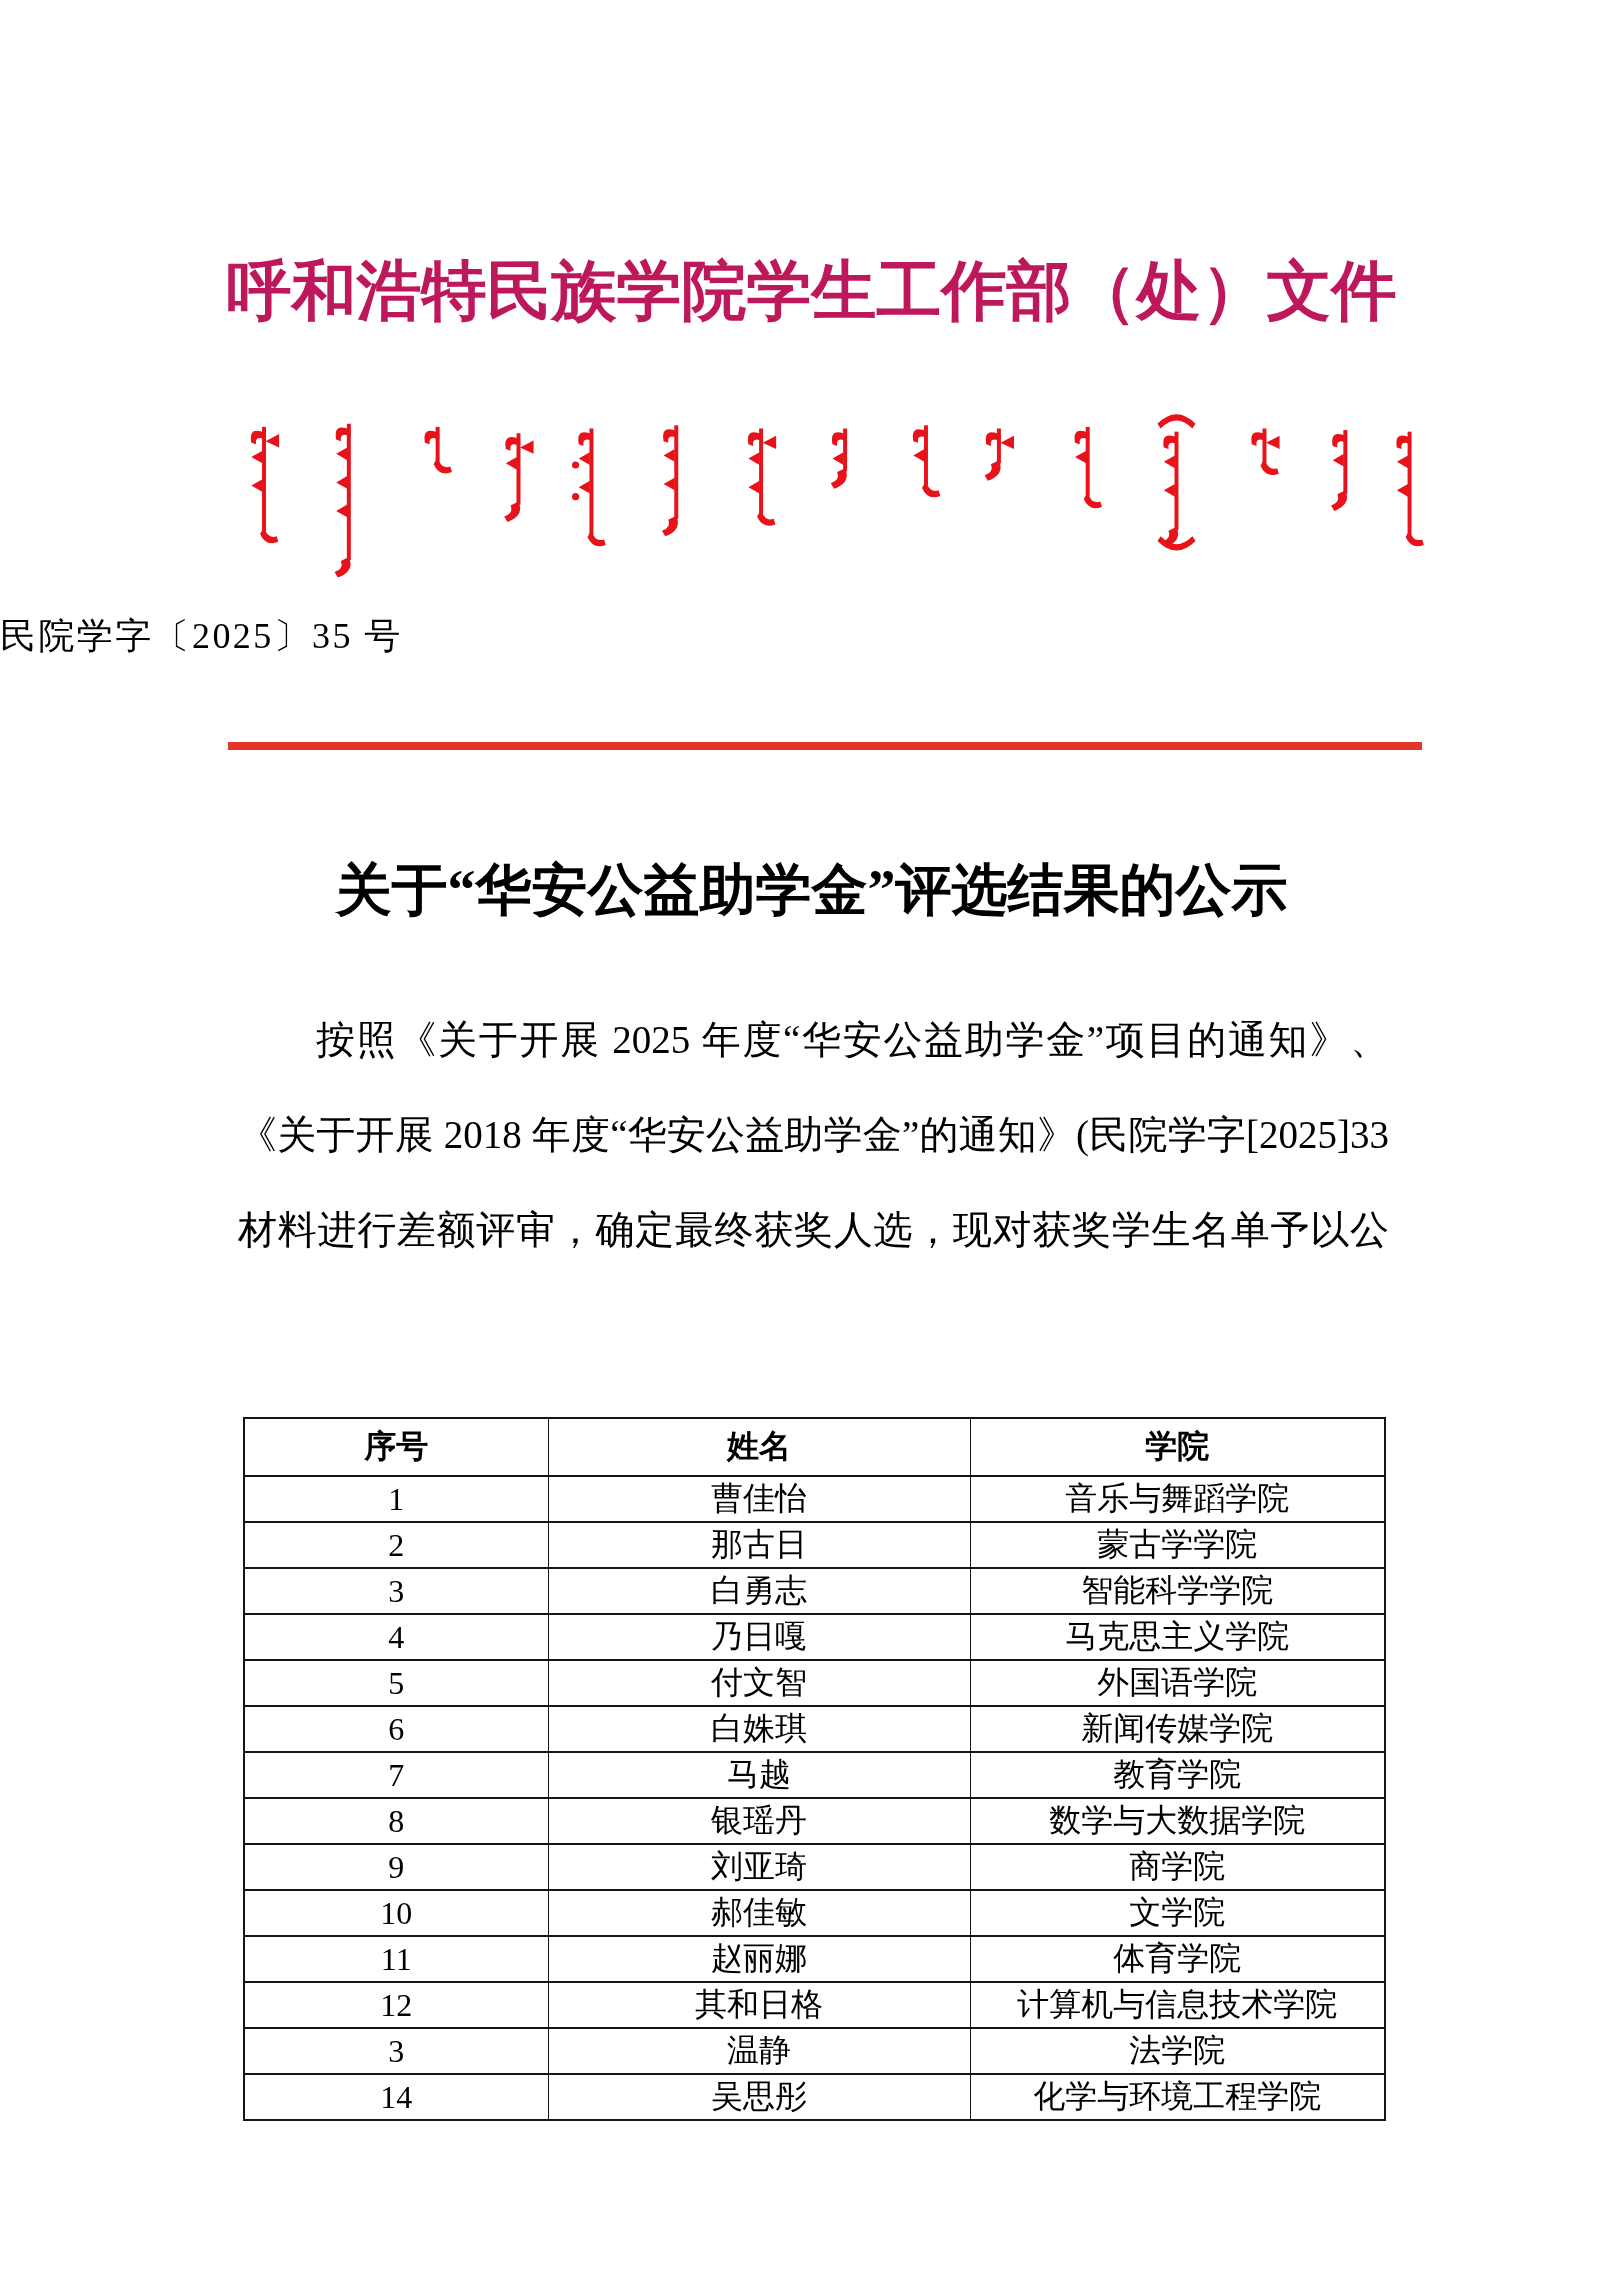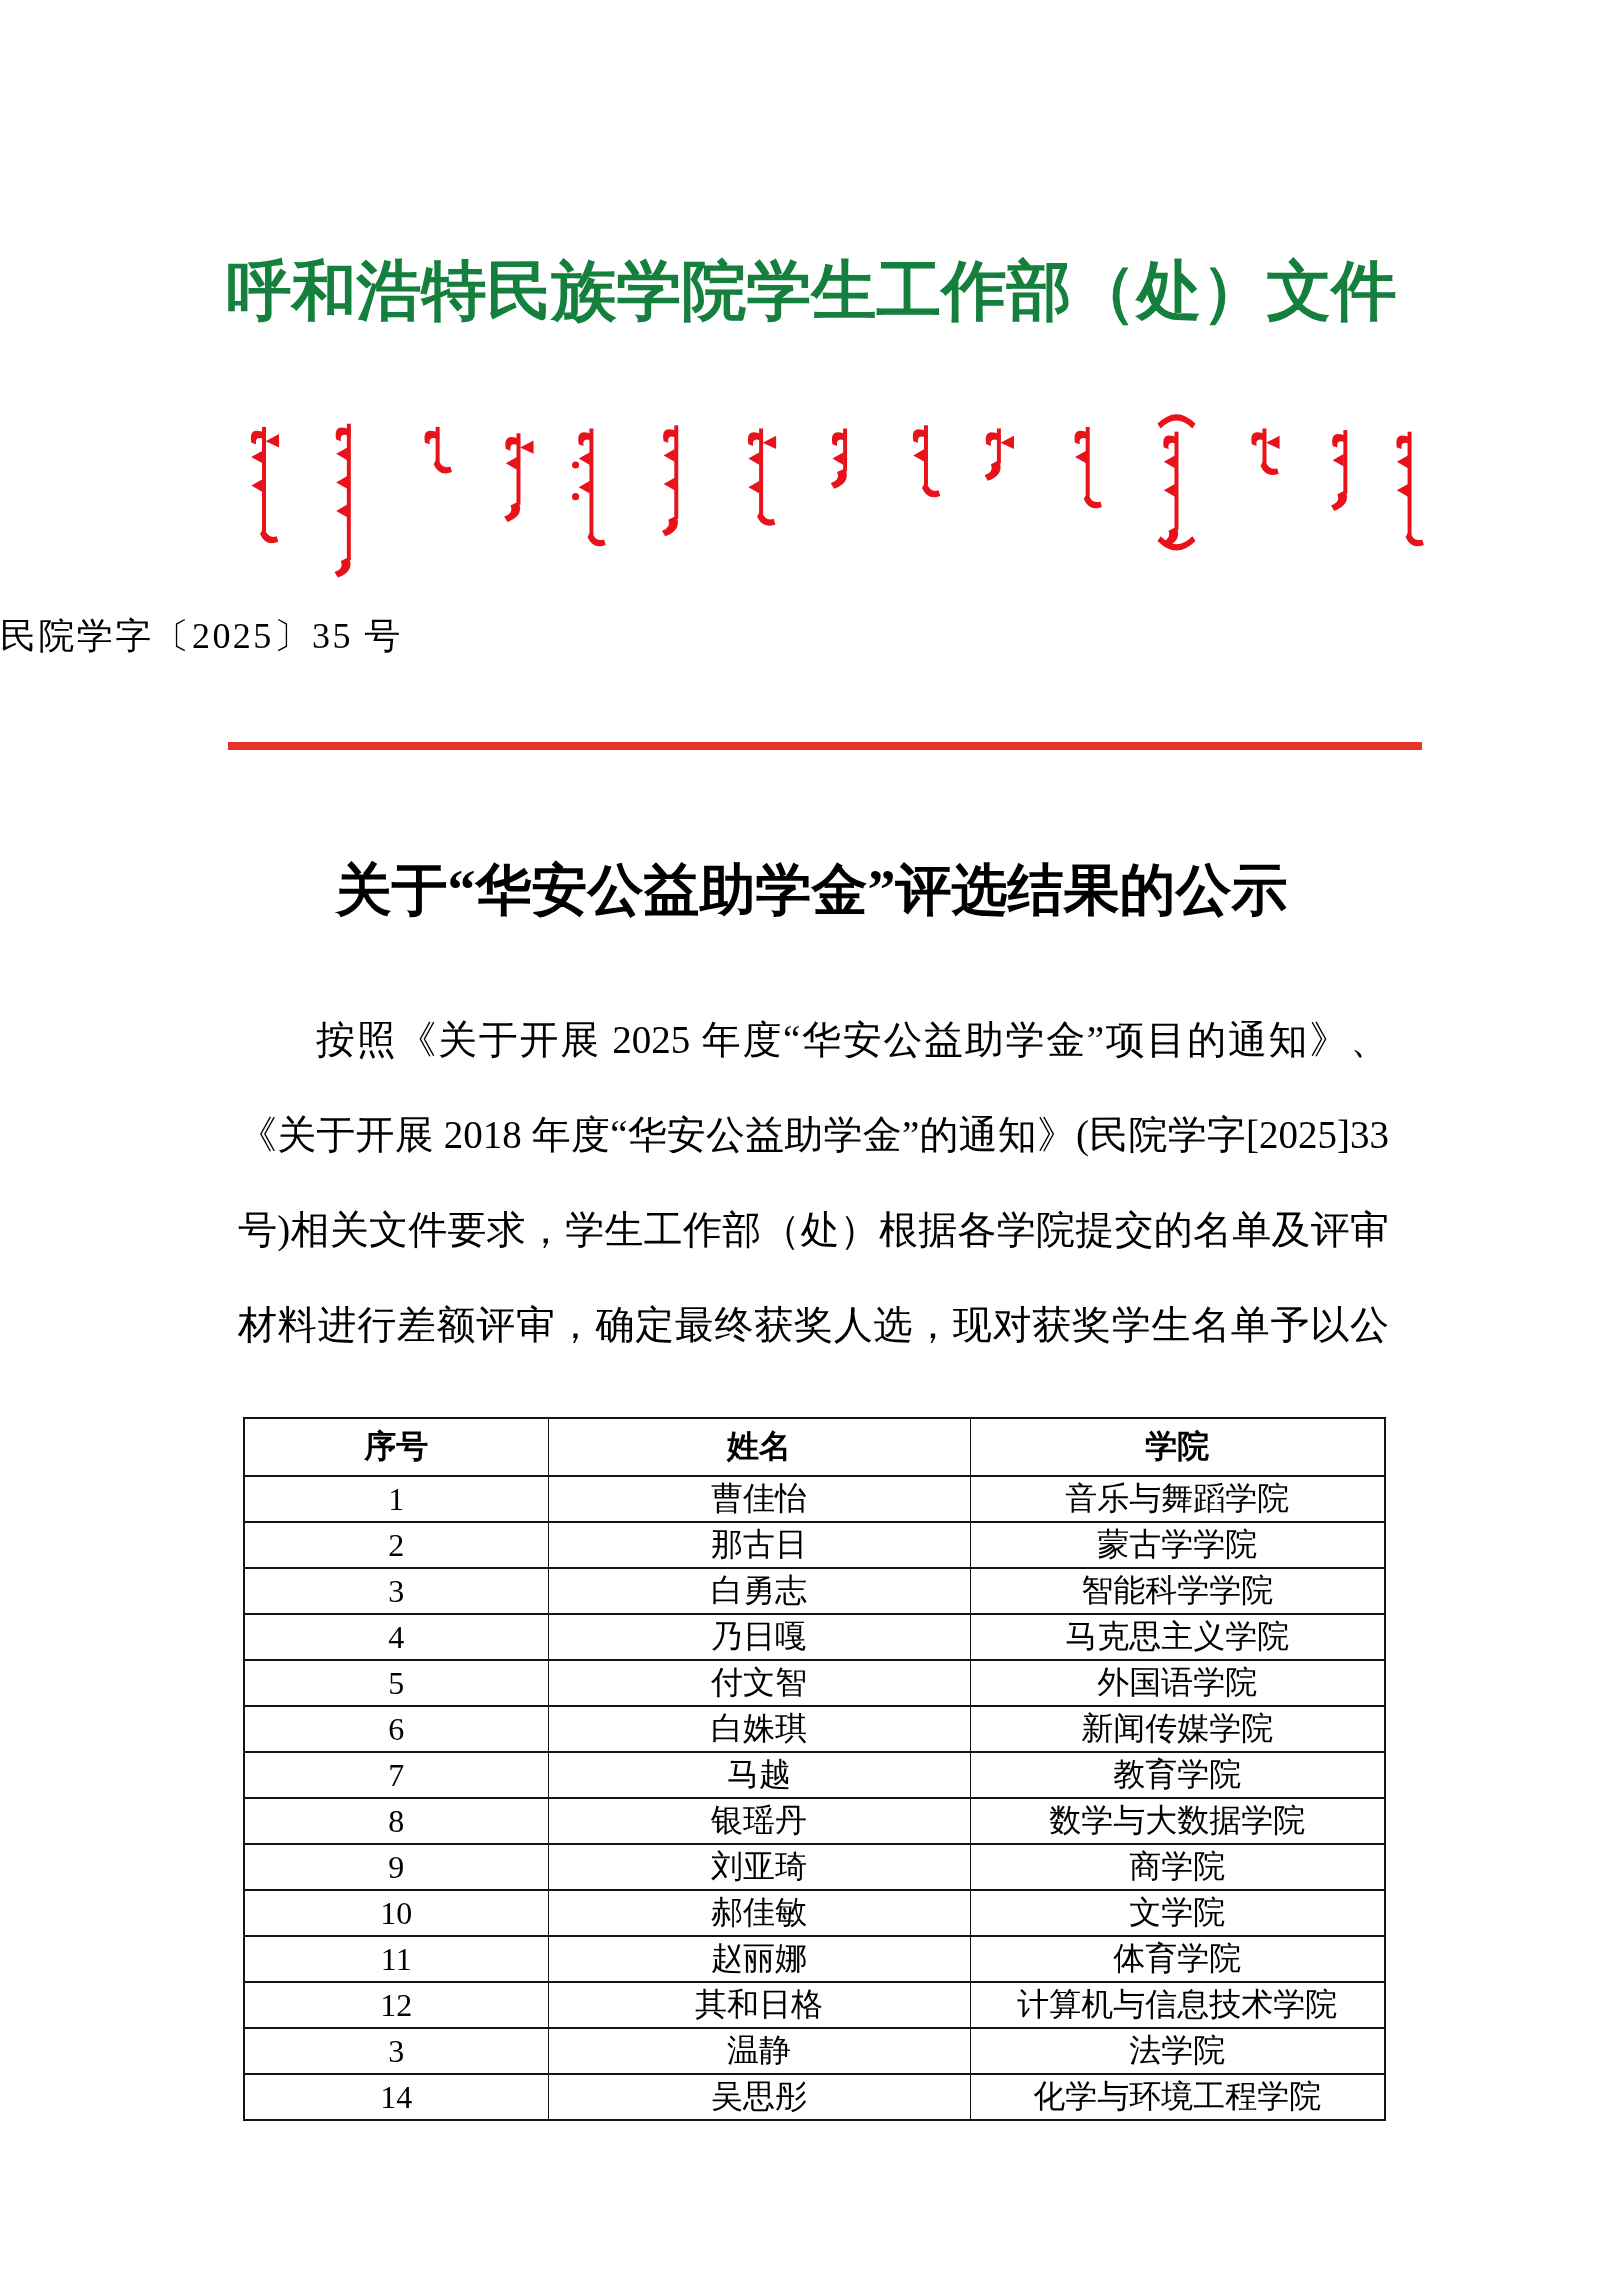--- a/index.html
+++ b/index.html
@@ -65,21 +65,21 @@
     height:44px;text-align:center;vertical-align:middle;
     border:1.6px solid #141414;border-top:2.4px solid #141414;border-bottom:2.4px solid #141414;
     padding:0;font-weight:normal;
   }
 </style>
 </head>
 <body>
 
 <div class="page">
 
-  <div class="header-title" style="color: #15803d;">呼和浩特民族学院学生工作部（处）文件</div>
+  <div class="header-title" style="color: #be185d;">呼和浩特民族学院学生工作部（处）文件</div>
 
   <div class="banner">
     <svg width="1205" height="262" viewBox="0 0 1520 330" xmlns="http://www.w3.org/2000/svg">
         <g fill="#e8121a">
           <rect x="50.5" y="40" width="5" height="132"></rect>
           <path d="M 55 48 q -22 -10 -18 12 l 6 2 q -2 -12 12 -6 z"></path>
           <path d="M 55 58 l 17 -9 l 0 17 z"></path>
           <path d="M 51 70 l -14 8 l 14 8 z"></path>
           <path d="M 51 106 l -14 8 l 14 8 z"></path>
           <path d="M 53 166 q 4 16 16 12 l 2 7 q -16 6 -23 -10 z"></path>
@@ -185,21 +185,20 @@
 
   <div class="doc-number">民院学字〔2025〕35 号</div>
 
   <div class="red-rule" style="background: rgb(229, 53, 40);"></div>
 
   <div class="main-title">关于“华安公益助学金”评选结果的公示</div>
 
   <div class="body-paragraph">
       <div class="para-line indent">按照《关于开展 2025 年度“华安公益助学金”项目的通知》、</div>
       <div class="para-line">《关于开展 2018 年度“华安公益助学金”的通知》(民院学字[2025]33</div>
-      <div class="para-line">号)相关文件要求，学生工作部（处）根据各学院提交的名单及评审</div>
       <div class="para-line">材料进行差额评审，确定最终获奖人选，现对获奖学生名单予以公示：</div>
     </div>
 
   <table class="score-table">
     <colgroup>
         <col class="c1">
         <col class="c2">
         <col class="c3">
       </colgroup>
     <thead>

